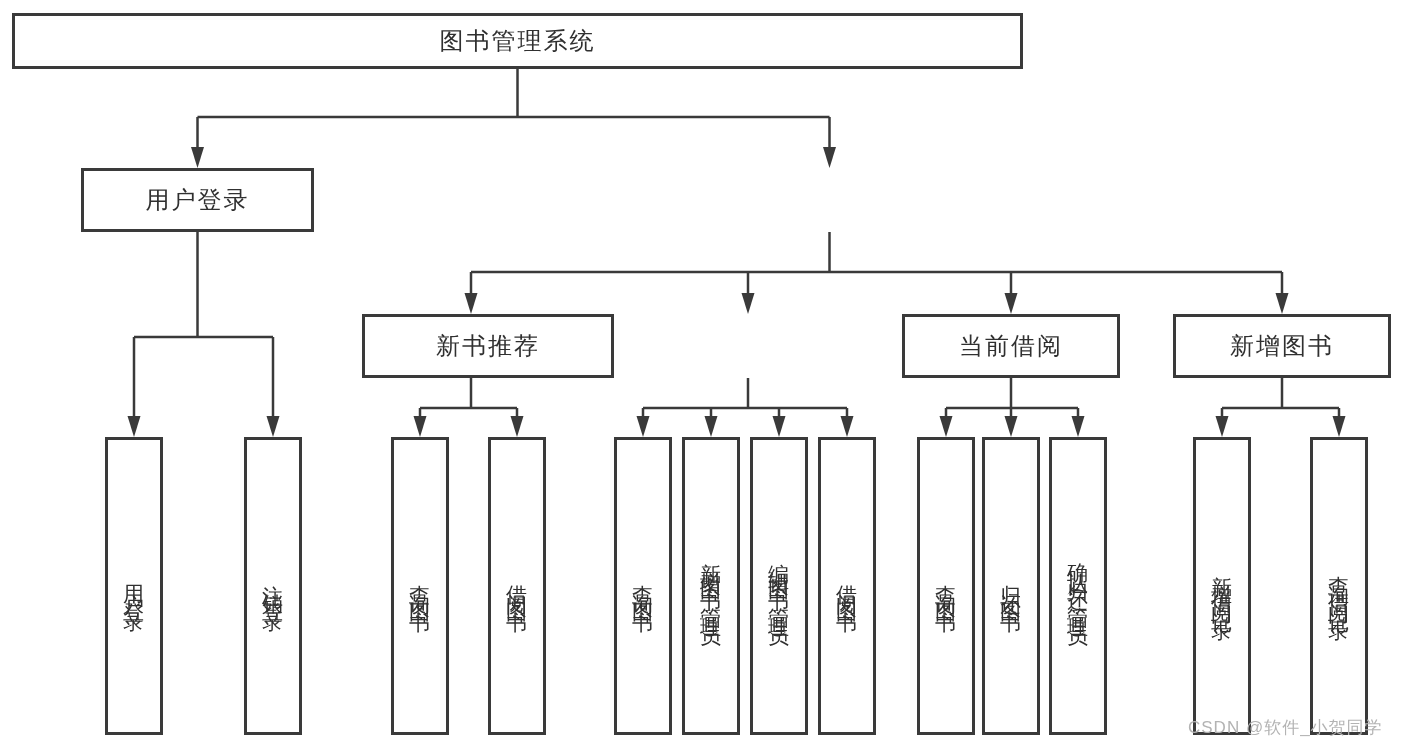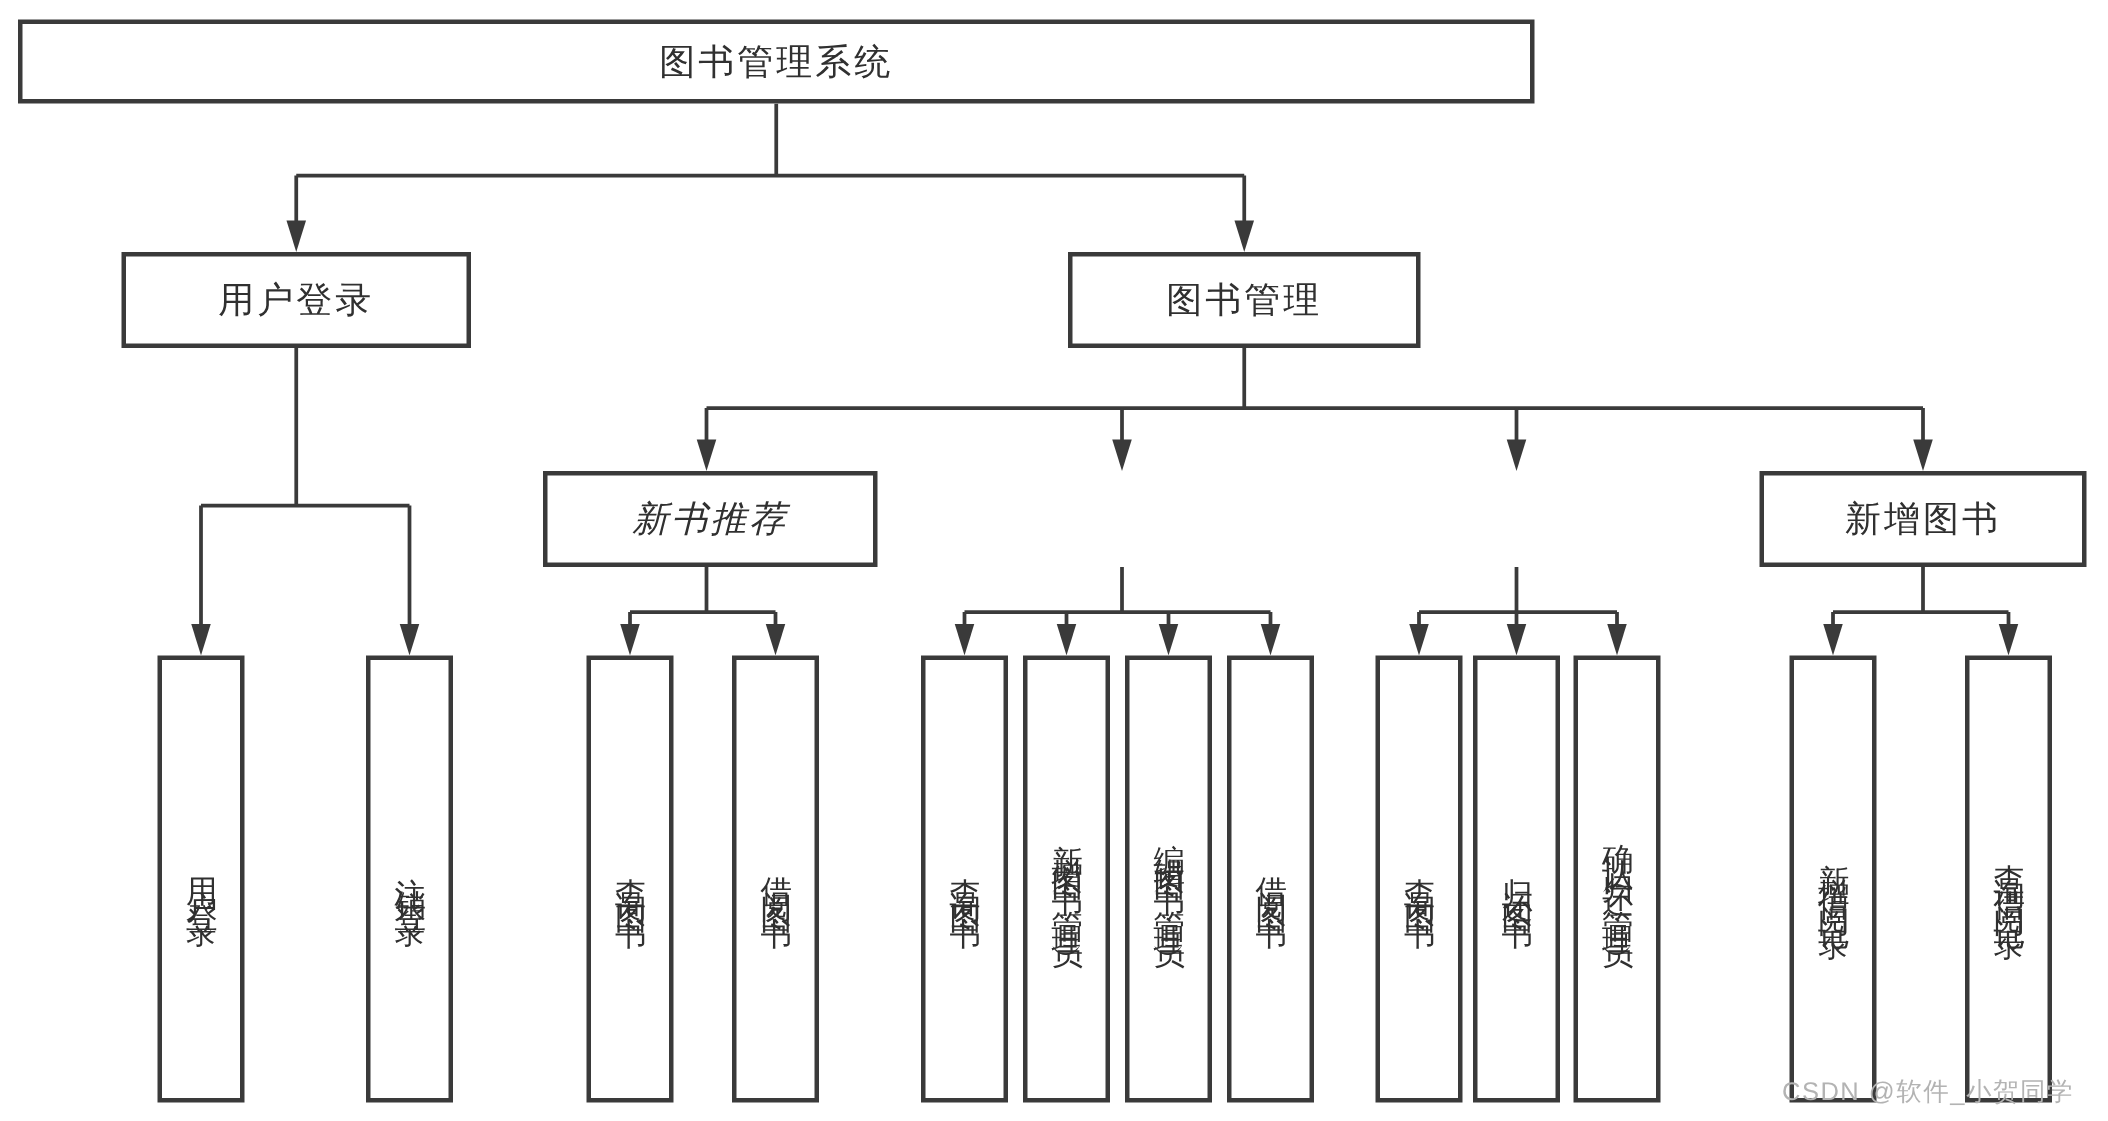--- a/index.html
+++ b/index.html
@@ -38,21 +38,21 @@
     text-orientation: mixed;
     font-size: 21px;
     line-height: 1;
     letter-spacing: 9px;
     white-space: nowrap;
   }
   
   #node-root          { left: 12px;   top: 13px;  width: 1011px; height: 56px; justify-content: center; }
   #node-user-login    { left: 81px;   top: 168px; width: 233px;  height: 64px; }
   #node-book-mgmt     { left: 712px;  top: 168px; width: 235px;  height: 64px; }
-  #node-new-book-rec  { left: 362px;  top: 314px; width: 223px;  height: 64px; font-style: italic; }
+  #node-new-book-rec  { left: 362px;  top: 314px; width: 252px;  height: 64px; }
   #node-book-borrow   { left: 639px;  top: 314px; width: 218px;  height: 64px; }
   #node-current-bor   { left: 902px;  top: 314px; width: 218px;  height: 64px; }
   #node-borrow-rec    { left: 1173px; top: 314px; width: 218px;  height: 64px; }
   .leaf { top: 437px; width: 58px; height: 298px; }
   #leaf-ul-login   { left: 105px; }
   #leaf-ul-logout  { left: 244px; }
   #leaf-nbr-query  { left: 391px; }
   #leaf-nbr-borrow { left: 488px; }
   #leaf-bb-query   { left: 614px; }
   #leaf-bb-add     { left: 682px; }
@@ -134,27 +134,27 @@
       <polygon points="1332.5,416 1345.5,416 1339,437" fill="#3a3a3a"></polygon>
     </svg>
 
   <div class="node hbox" id="node-root">
     <span>图书管理系统</span>
   </div>
 
   <div class="node hbox" id="node-user-login">
     <span>用户登录</span>
   </div>
-  <div class="node hbox" id="node-book-mgmt">
-    <span>图书管理</span>
-  </div>
 
   <div class="node hbox" id="node-new-book-rec">
     <span>新书推荐</span>
   </div>
+  <div class="node hbox" id="node-current-bor">
+    <span>当前借阅</span>
+  </div>
   <div class="node hbox" id="node-borrow-rec">
     <span>新增图书</span>
   </div>
 
   <div class="node vbox leaf" id="leaf-ul-login">
     <span>用户登录</span>
   </div>
   <div class="node vbox leaf" id="leaf-ul-logout">
     <span>注销登录</span>
   </div>

